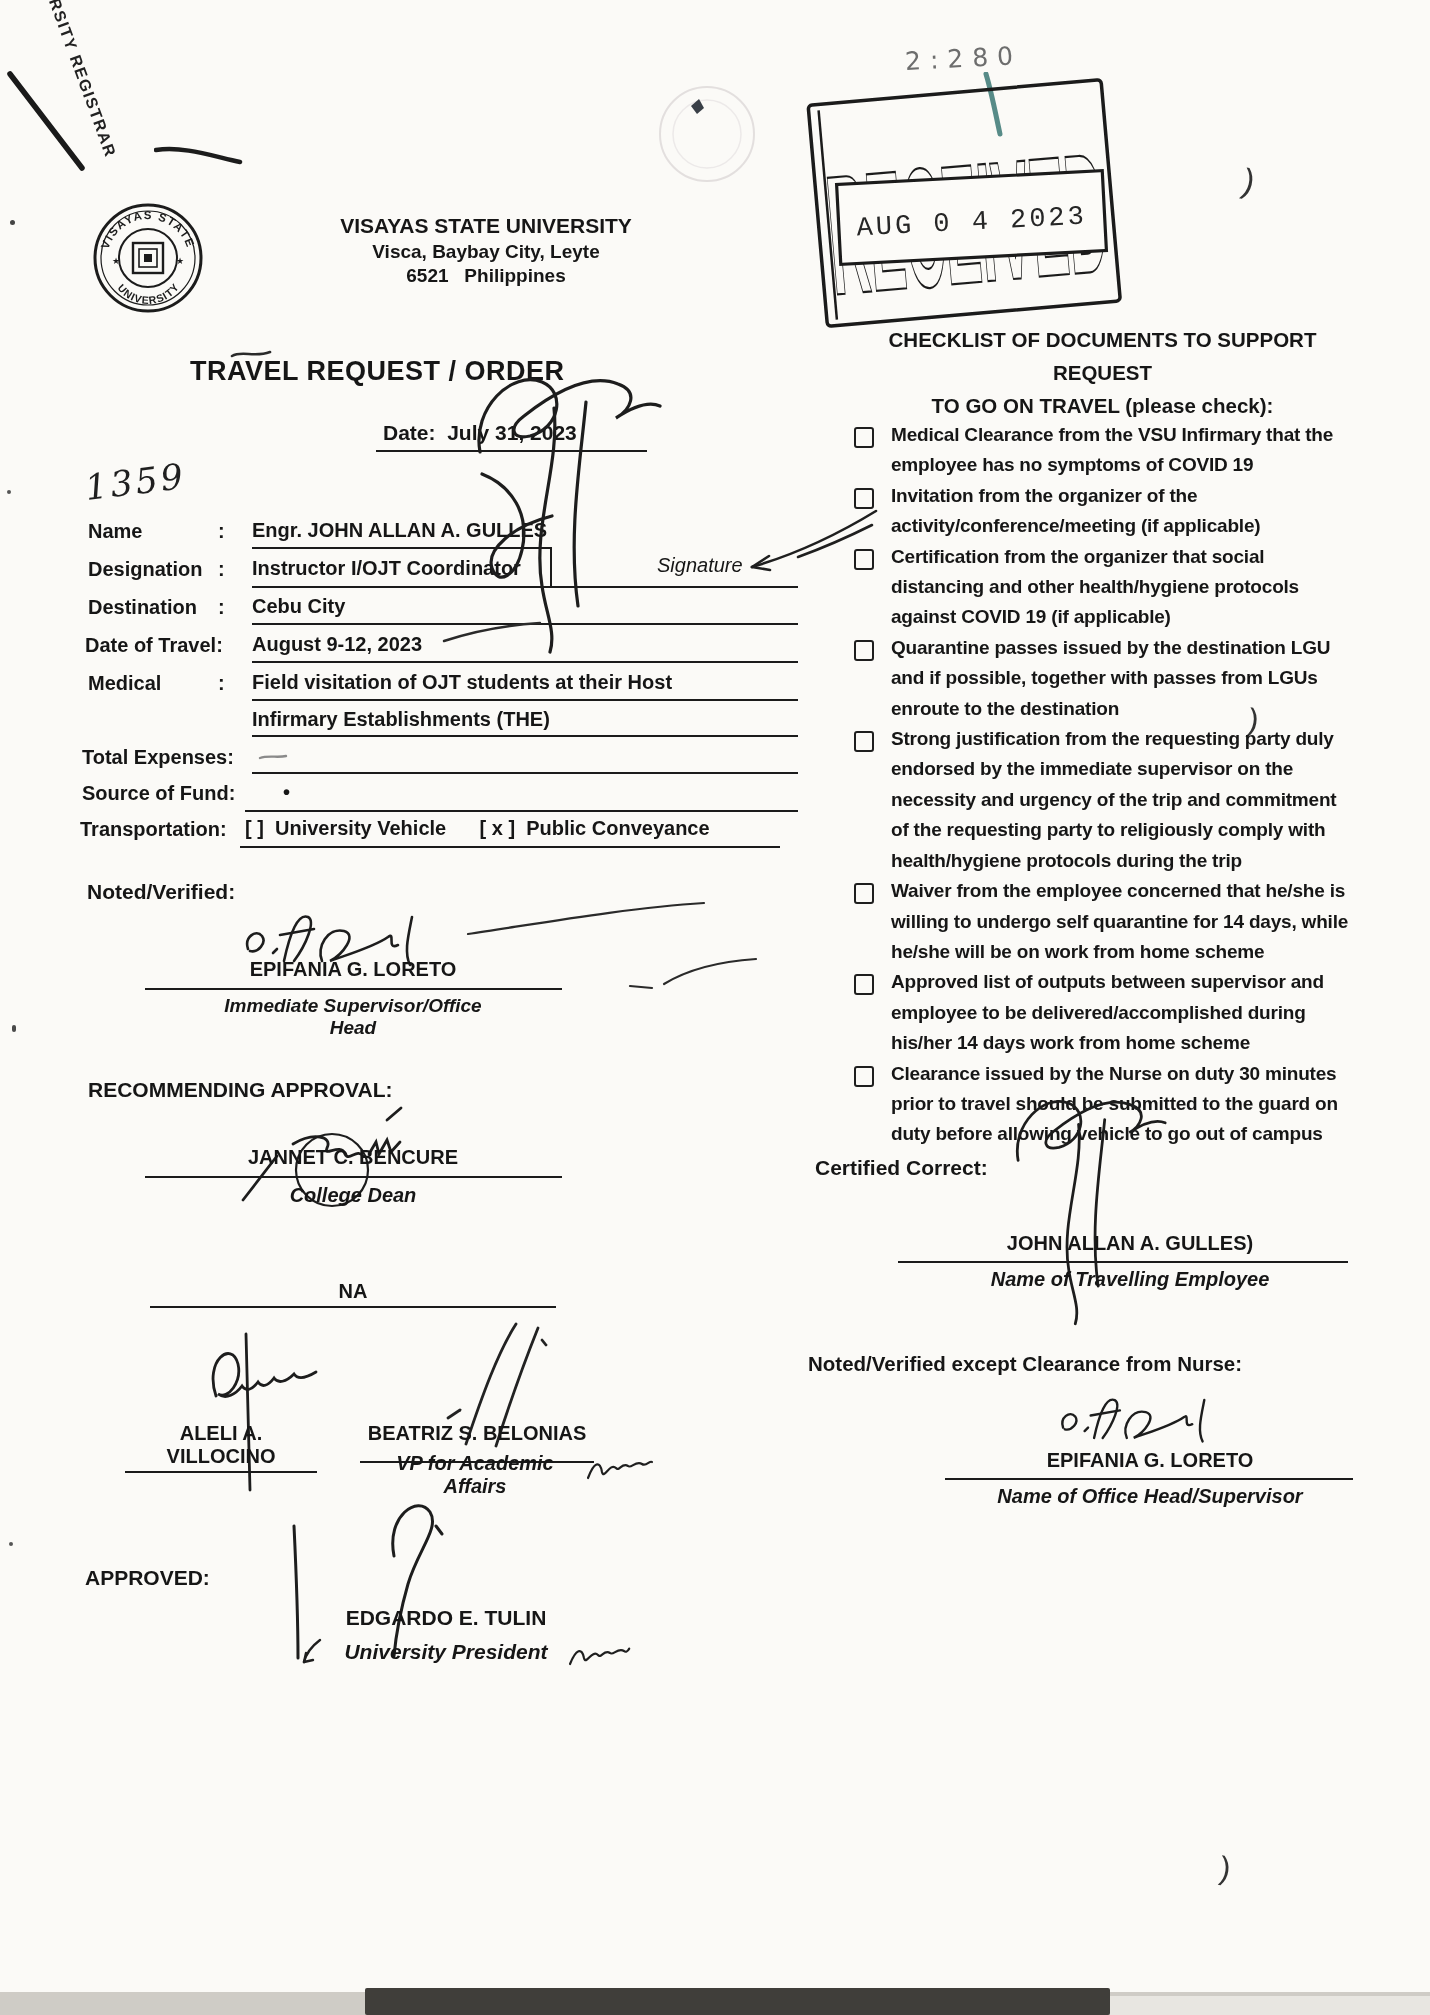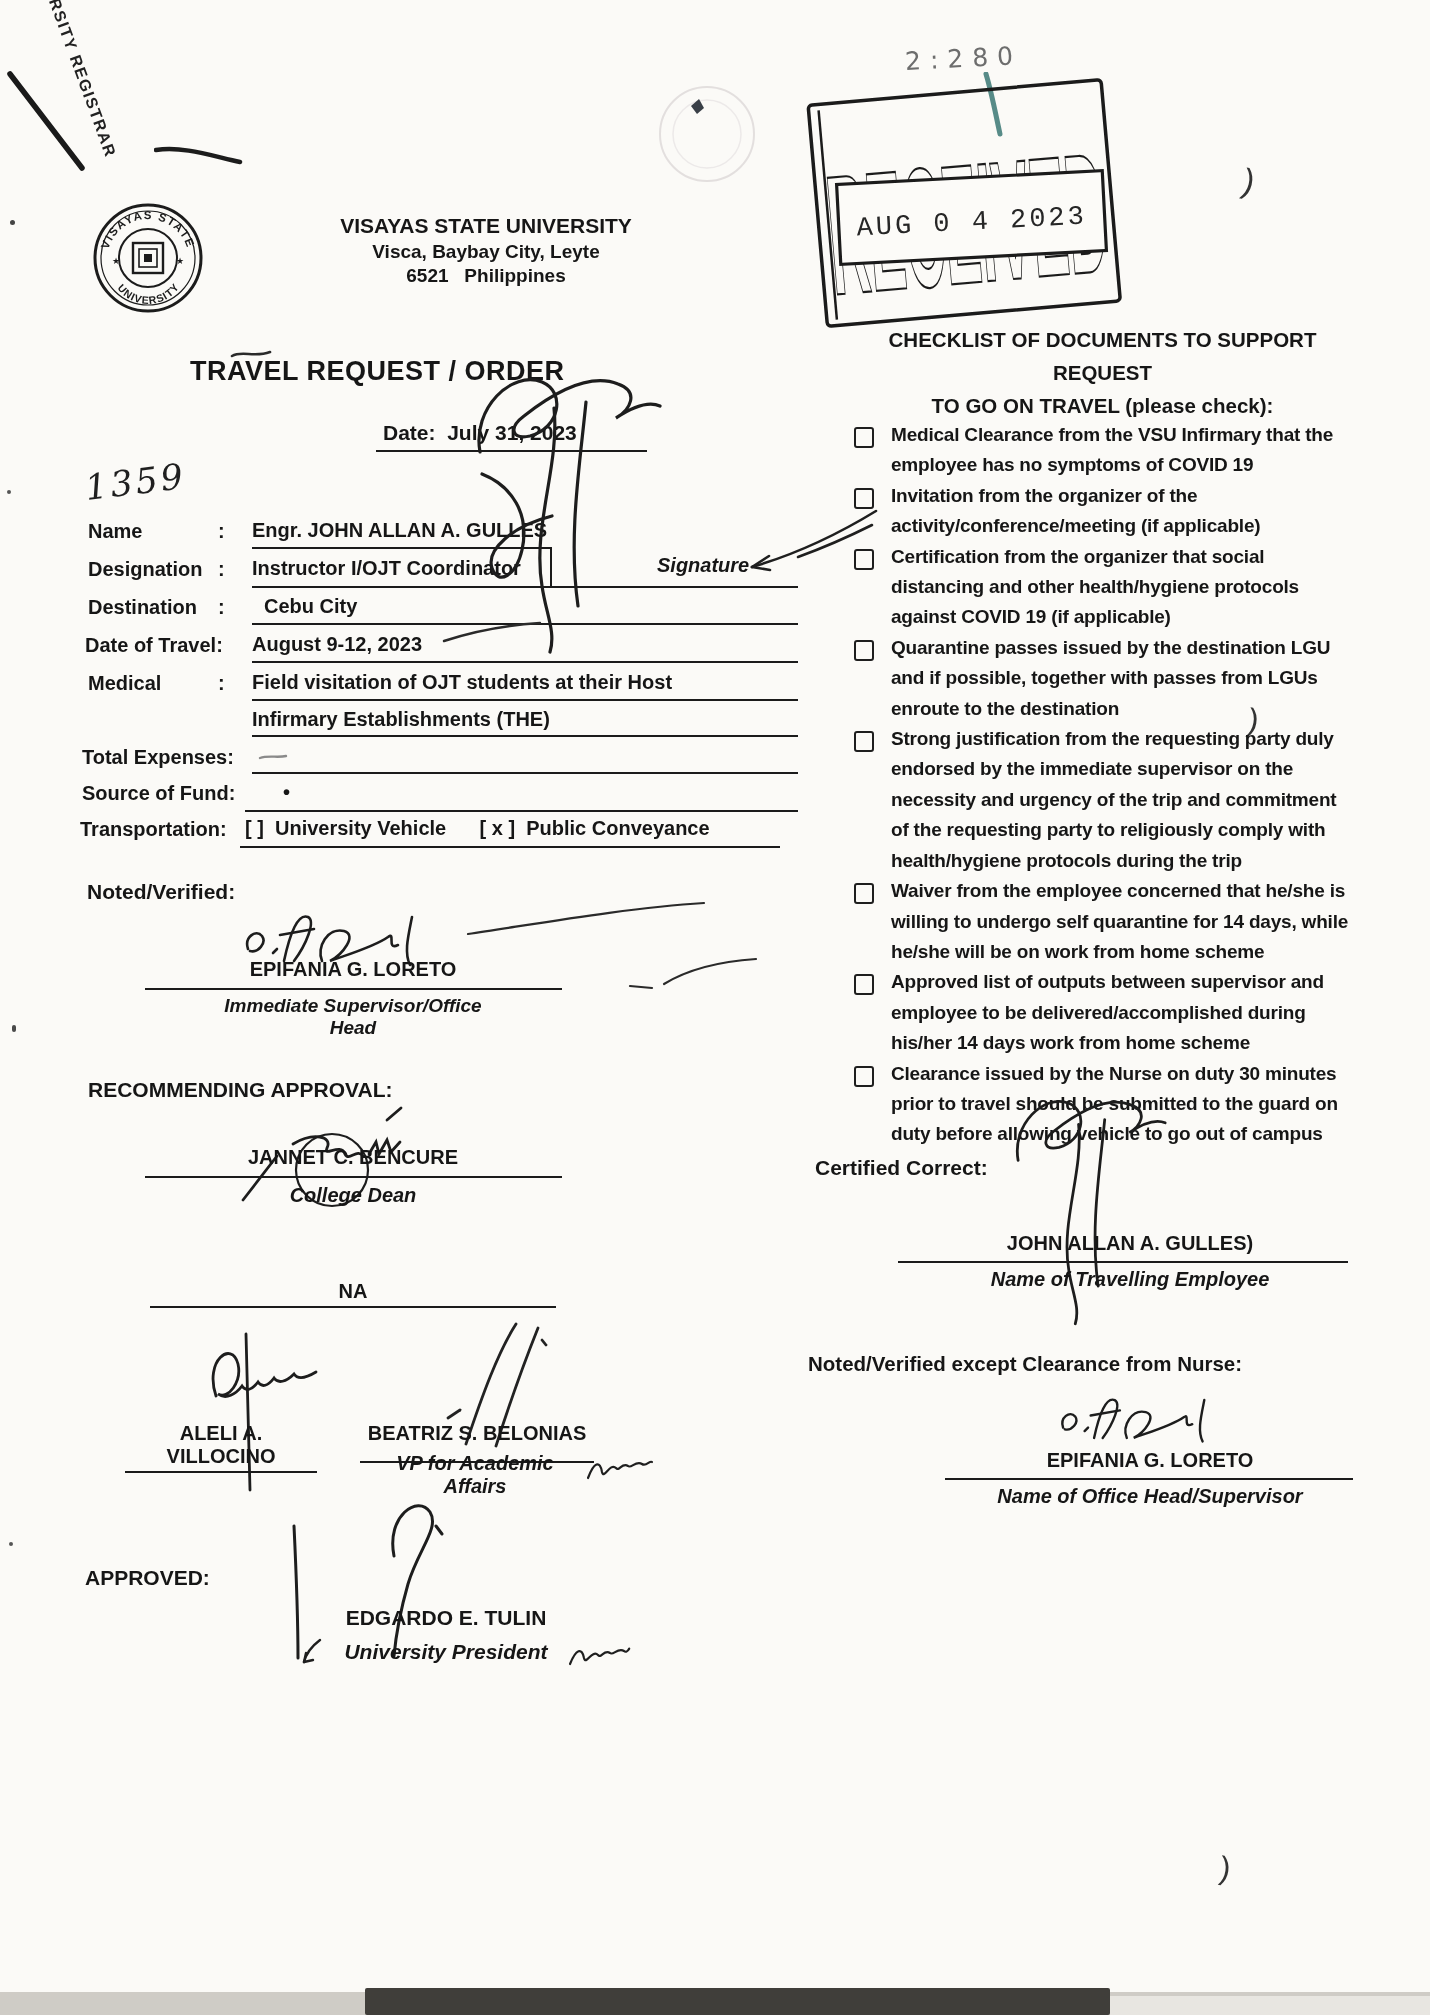--- a/index.html
+++ b/index.html
@@ -1,20 +1,20 @@
 <!DOCTYPE html>
 <html><head>
 <meta charset="utf-8">
 <style>
   html,body{margin:0;padding:0;background:#e8e6e1;}
   #page{position:relative;width:1430px;height:2015px;background:#fbfaf7;overflow:hidden;
         font-family:"Liberation Sans",sans-serif;color:#161616;}
   .abs{position:absolute;}
   .b{font-weight:700;}
-  .it{font-style:italic;font-weight:700;}
+  .it{font-style:italic;font-weight:400;}
   .uline{border-top:2px solid #1b1b1b;height:0;}
   .ctr{text-align:center;}
   .sig svg{display:block;}
   .mark{color:#333;}
   .fld-label{font-size:20px;font-weight:700;}
   .fld-value{font-size:20px;font-weight:700;white-space:pre;}
   .chk-item{display:flex;margin:0;}
   .chk-box{flex:0 0 auto;width:16px;height:17px;border:2.5px solid #1e1e1e;border-radius:3px;margin:7px 17px 0 2px;}
   .chk-text{font-size:19px;font-weight:700;line-height:30.4px;letter-spacing:-0.2px;width:468px;}
   .nameline{font-size:20px;font-weight:700;text-align:center;}
@@ -108,21 +108,21 @@
 
   <div class="abs fld-label" style="left:88px;top:558px;text-align:center;">Designation</div>
   <div class="abs fld-label" style="left:218px;top:558px;">:</div>
   <div class="abs fld-value" style="left:252px;top:557px;">Instructor I/OJT Coordinator</div>
   <div class="abs" style="left:550px;top:547px;width:2px;height:40px;background:#1a1a1a;"></div>
   <div class="abs it" style="left:657px;top:554px;font-size:20px;">Signature</div>
   <div class="abs uline" style="left:252px;top:586px;width:546px;"></div>
 
   <div class="abs fld-label" style="left:88px;top:596px;">Destination</div>
   <div class="abs fld-label" style="left:218px;top:596px;">:</div>
-  <div class="abs fld-value" style="left:252px;top:595px;margin-left:12px;">Cebu City</div>
+  <div class="abs fld-value" style="left:252px;top:595px;">Cebu City</div>
   <div class="abs uline" style="left:252px;top:623px;width:546px;"></div>
 
   <div class="abs fld-label" style="left:85px;top:634px;">Date of Travel:</div>
   <div class="abs fld-value" style="left:252px;top:633px;">August 9-12, 2023</div>
   <div class="abs uline" style="left:252px;top:661px;width:546px;"></div>
   <svg class="abs" style="left:442px;top:620px;" width="102" height="24">
     <path d="M2,21 C32,11 66,5 98,3" stroke="#2a2a2a" stroke-width="2.4" fill="none" stroke-linecap="round"></path>
   </svg>
 
   <div class="abs fld-label" style="left:88px;top:672px;">Medical</div>

